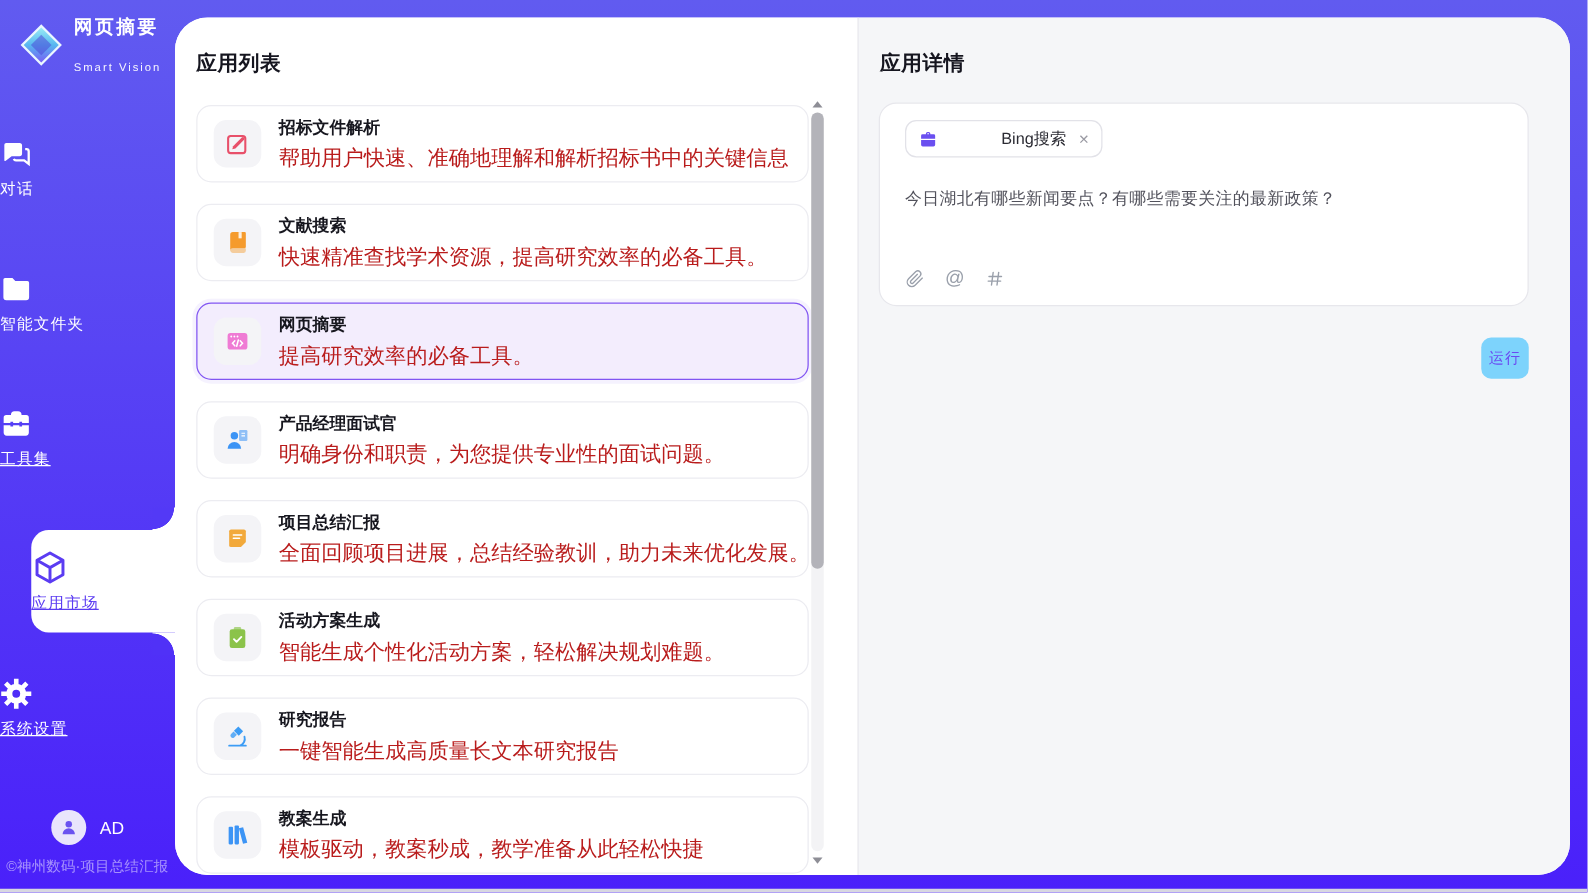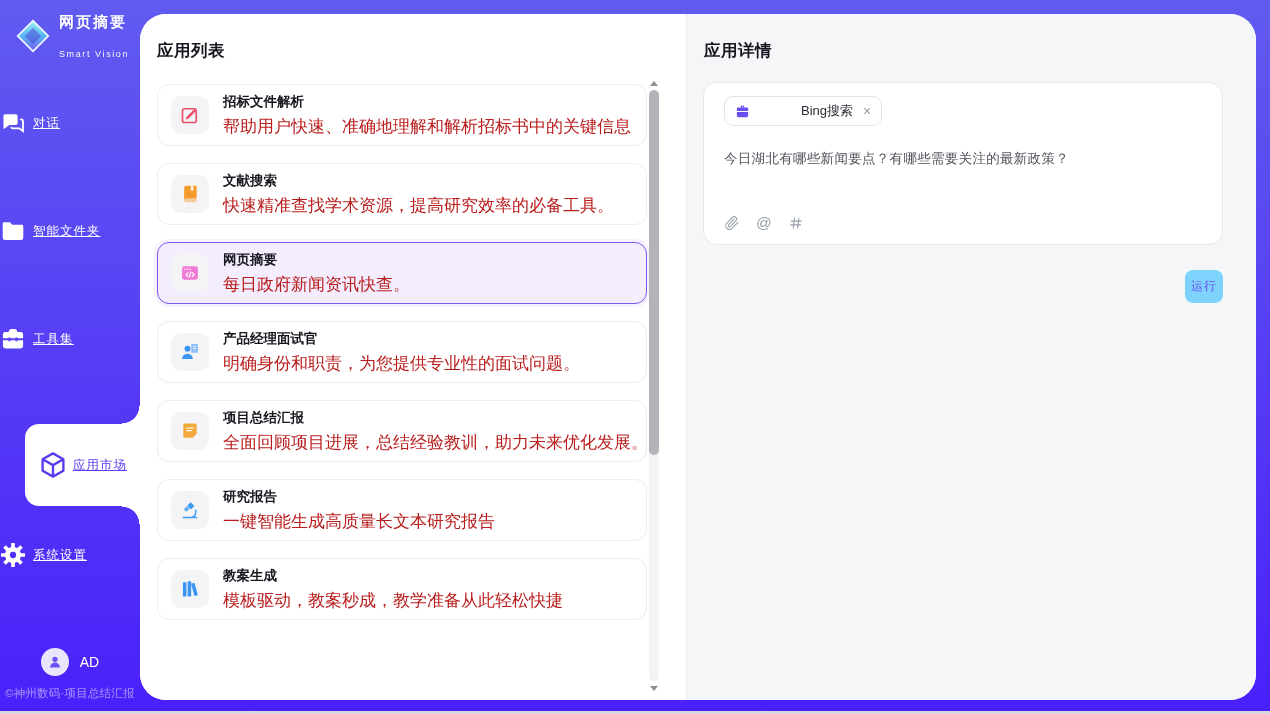--- a/index.html
+++ b/index.html
@@ -35,21 +35,21 @@
   .sb-up{position:absolute;top:1px;left:2px;width:0;height:0;border-left:4px solid transparent;border-right:4px solid transparent;border-bottom:5px solid #8e8e96;}
   .sb-down{position:absolute;bottom:1px;left:2px;width:0;height:0;border-left:4px solid transparent;border-right:4px solid transparent;border-top:5px solid #8e8e96;}
 
   
   .sidebar{position:absolute;left:0;top:0;width:140px;height:711px;z-index:4;}
   .logo{position:absolute;top:13px;left:15px;display:flex;align-items:center;gap:8px;color:#fff;}
   .logo svg{width:36px;height:36px;display:block;}
   .logo-title{font-size:15px;font-weight:700;letter-spacing:2px;line-height:1.2;}
   .logo-sub{font-size:9px;letter-spacing:1.6px;opacity:.95;margin-top:18px;}
   .nav{position:absolute;left:0;top:0;width:140px;height:100%;}
-  .nav-item{position:absolute;left:0;width:140px;display:flex;flex-direction:row;align-items:center;gap:7px;color:#fff;cursor:pointer;text-decoration:underline;}
+  .nav-item{position:absolute;left:0;width:140px;display:flex;flex-direction:column;align-items:flex-start;gap:7px;color:#fff;cursor:pointer;}
   .nav-icon svg{width:26px;height:26px;display:block;}
   .nav-label{font-size:12.5px;letter-spacing:1px;}
   .nav-item:nth-child(1){top:110px;}
   .nav-item:nth-child(2){top:218px;}
   .nav-item:nth-child(3){top:326px;}
   .nav-item:nth-child(3) .nav-label{text-decoration:underline;}
   .nav-item:nth-child(5){top:542px;}
   .nav-item:nth-child(5) .nav-label{text-decoration:underline;}
   .nav-item.selected{top:424px;left:25px;width:115px;height:82px;background:#fff;border-radius:14px 0 0 14px;
     justify-content:center;gap:5px;color:#5b3cf2;}
@@ -202,21 +202,21 @@
             <svg viewBox="0 0 24 24">
               <rect x="2.5" y="4" width="19" height="16" rx="2.8" fill="currentColor"></rect>
               <circle cx="6" cy="7.4" r=".9" fill="#fff"></circle>
               <circle cx="9" cy="7.4" r=".9" fill="#fff"></circle>
               <circle cx="12" cy="7.4" r=".9" fill="#fff"></circle>
               <path d="M9.4 11.6l-2.2 2.4 2.2 2.4M14.6 11.6l2.2 2.4-2.2 2.4M12.8 10.8l-1.6 6" fill="none" stroke="#fff" stroke-width="1.5" stroke-linecap="round"></path>
             </svg>
           </div>
           <div class="card-text">
             <div class="card-title">网页摘要</div>
-            <div class="card-desc">每日政府新闻资讯快查。</div>
+            <div class="card-desc">提高研究效率的必备工具。</div>
           </div>
         </div>
         <div class="app-card">
           <div class="card-icon" style="color: rgb(60, 148, 245);">
             <svg viewBox="0 0 24 24" fill="currentColor">
               <rect x="13.5" y="2.5" width="8" height="10.5" rx="1.2" opacity=".55"></rect>
               <circle cx="9" cy="8" r="3.6"></circle>
               <path d="M2.5 20.5a6.5 6.5 0 0 1 13 0z"></path>
               <path d="M15.8 5.5h3.4M15.8 8h3.4" stroke="#fff" stroke-width="1.1"></path>
             </svg>
@@ -230,20 +230,33 @@
           <div class="card-icon" style="color: rgb(242, 169, 59);">
             <svg viewBox="0 0 24 24" fill="currentColor">
               <path d="M4 4.8A1.8 1.8 0 0 1 5.8 3h12.4A1.8 1.8 0 0 1 20 4.8v10.4L15.2 20H5.8A1.8 1.8 0 0 1 4 18.2V4.8z"></path>
               <path d="M8 8.4h8M8 11.6h6" stroke="#fff" stroke-width="1.4" stroke-linecap="round"></path>
               <path d="M15.2 20v-4.8H20z" opacity=".5"></path>
             </svg>
           </div>
           <div class="card-text">
             <div class="card-title">项目总结汇报</div>
             <div class="card-desc">全面回顾项目进展，总结经验教训，助力未来优化发展。</div>
+          </div>
+        </div>
+        <div class="app-card">
+          <div class="card-icon" style="color: rgb(139, 195, 74);">
+            <svg viewBox="0 0 24 24" fill="currentColor">
+              <rect x="4.5" y="4" width="15" height="18" rx="2.2"></rect>
+              <rect x="8.5" y="2" width="7" height="4.4" rx="1.2" opacity=".65"></rect>
+              <path d="M8.6 13.6l2.5 2.6 4.6-4.8" fill="none" stroke="#fff" stroke-width="1.8" stroke-linecap="round" stroke-linejoin="round"></path>
+            </svg>
+          </div>
+          <div class="card-text">
+            <div class="card-title">活动方案生成</div>
+            <div class="card-desc">智能生成个性化活动方案，轻松解决规划难题。</div>
           </div>
         </div>
         <div class="app-card">
           <div class="card-icon" style="color: rgb(60, 156, 245);">
             <svg viewBox="0 0 24 24" fill="currentColor">
               <path d="M12.8 2.6l4.6 4.6-4.2 4.2-4.6-4.6z"></path>
               <path d="M8.2 7.4l3.2 3.2-2.6 2.6a2.3 2.3 0 0 1-3.2-3.2z" opacity=".8"></path>
               <path d="M4 21h16M14.5 21a7 7 0 0 0 4.2-8.6" fill="none" stroke="currentColor" stroke-width="1.8" stroke-linecap="round"></path>
             </svg>
           </div>

